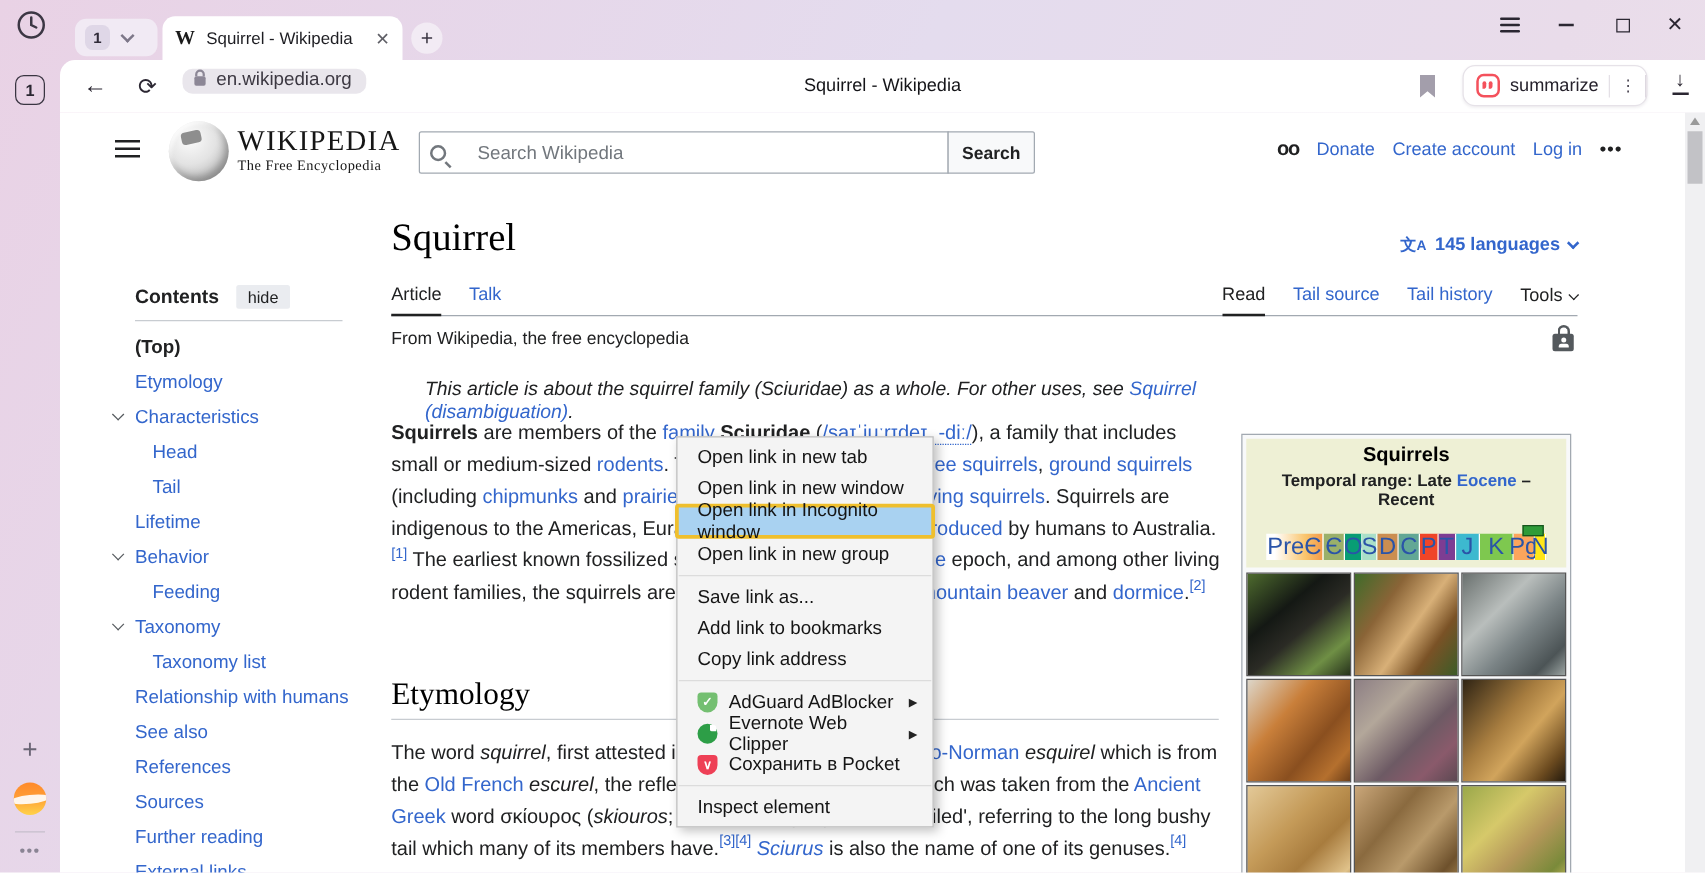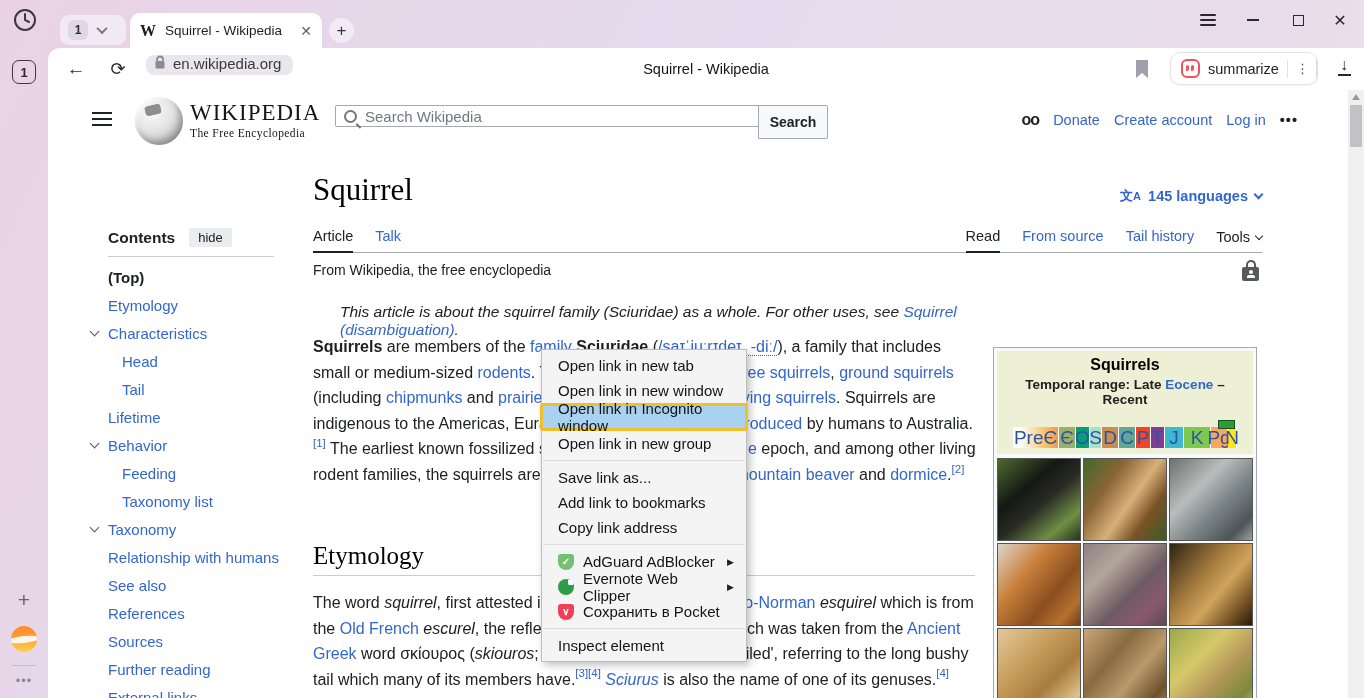--- a/index.html
+++ b/index.html
@@ -72,22 +72,22 @@
   a, .link{ color:var(--link); text-decoration:none; }
   .wh-hamb{ position:absolute; left:44px; top:22px; width:20px; height:14px; display:flex; flex-direction:column; justify-content:space-between; }
   .wh-hamb i{ height:2.2px; background:#202122; }
   .globe{ position:absolute; left:87px; top:7px; width:48px; height:48px; border-radius:50%;
     background:radial-gradient(circle at 35% 28%, #fcfcfc 0%, #e3e3e3 45%, #bfbfbf 75%, #a8a8a8 100%);
     box-shadow:inset -3px -4px 6px rgba(0,0,0,.25), inset 2px 2px 3px rgba(255,255,255,.8); }
   .globe::after{ content:""; position:absolute; left:10px; top:8px; width:16px; height:10px; background:#8e8e8e; border-radius:3px; transform:rotate(-12deg); }
   .wordmark{ position:absolute; left:142px; top:10px; font-family:"Liberation Serif",serif; color:#161616; }
   .wordmark .wm1{ font-size:23px; letter-spacing:1px; }
   .wordmark .wm2{ font-size:11.5px; letter-spacing:.4px; margin-top:1px; }
-  .searchbox{ position:absolute; left:287px; top:15px; width:424px; height:22px; border:1px solid var(--border);
-    border-radius:2px 0 0 2px; display:flex; align-items:center; padding:0 8px; gap:8px; background:#fff; }
+  .searchbox{ position:absolute; left:287px; top:15px; width:424px; height:34px; border:1px solid var(--border);
+    border-radius:2px 0 0 2px; display:flex; align-items:center; padding:0 8px; gap:25px; background:#fff; }
   .searchbox input{ border:none; outline:none; font-size:15px; flex:1; color:#202122; font-family:inherit; }
   .searchbox input::placeholder{ color:#72777d; }
   .mag{ width:13px; height:13px; border:2px solid #72777d; border-radius:50%; position:relative; }
   .mag::after{ content:""; position:absolute; left:11px; top:11px; width:6px; height:2px; background:#72777d; transform:rotate(45deg); transform-origin:0 0; }
   .searchbtn{ position:absolute; left:710px; top:15px; height:34px; width:70px; background:#f8f9fa;
     border:1px solid var(--border); border-radius:0 2px 2px 0; font-weight:bold; font-size:14px; color:#202122; }
   .hdr-right{ position:absolute; right:66px; top:21px; display:flex; align-items:center; gap:14px; font-size:14.5px; }
   .oo-ic{ font-weight:900; color:#202122; font-size:16px; letter-spacing:-1px; }
   .hdr-dots{ color:#202122; font-weight:bold; letter-spacing:1px; }
 
@@ -303,26 +303,26 @@
           <div class="toc-item lvl0">
             <span class="toc-label">Lifetime</span>
           </div>
           <div class="toc-item lvl0">
             <span class="toc-chevron"></span>
             <span class="toc-label">Behavior</span>
           </div>
           <div class="toc-item lvl1">
             <span class="toc-label">Feeding</span>
           </div>
+          <div class="toc-item lvl0">
+            <span class="toc-chevron"></span>
+            <span class="toc-label">Taxonomy</span>
+          </div>
           <div class="toc-item lvl1">
             <span class="toc-label">Taxonomy list</span>
-          </div>
-          <div class="toc-item lvl0">
-            <span class="toc-chevron"></span>
-            <span class="toc-label">Taxonomy</span>
           </div>
           <div class="toc-item lvl0">
             <span class="toc-label">Relationship with humans</span>
           </div>
           <div class="toc-item lvl0">
             <span class="toc-label">See also</span>
           </div>
           <div class="toc-item lvl0">
             <span class="toc-label">References</span>
           </div>
@@ -345,21 +345,21 @@
       <span class="chev-blue"></span>
     </div>
     <div class="tabsrow">
       <div class="grp">
         <span class="ptab active">Article</span>
         <span class="ptab bluelink">Talk</span>
       </div>
       <div class="spacer"></div>
       <div class="grp">
         <span class="ptab active">Read</span>
-        <span class="ptab bluelink">From source</span>
+        <span class="ptab bluelink">Tail source</span>
         <span class="ptab bluelink">Tail history</span>
         <span class="ptab tools-tab">
             <span>Tools</span>
             <span class="chev-dark"></span>
           </span>
       </div>
     </div>
     <div class="fromline">From Wikipedia, the free encyclopedia</div>
     <div class="protect-ic">
         <span class="shackle"></span>

